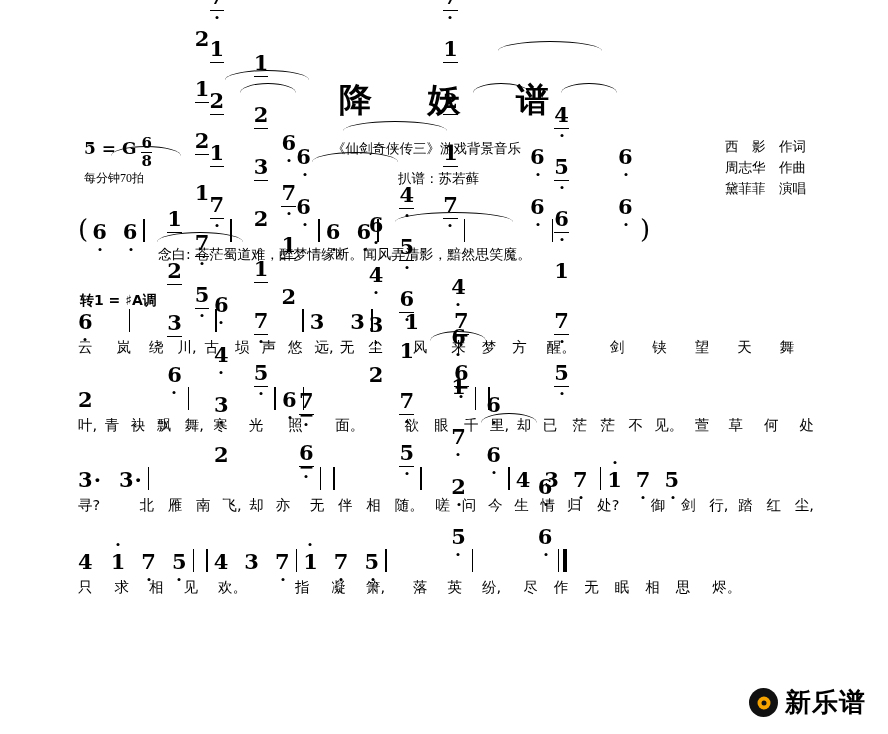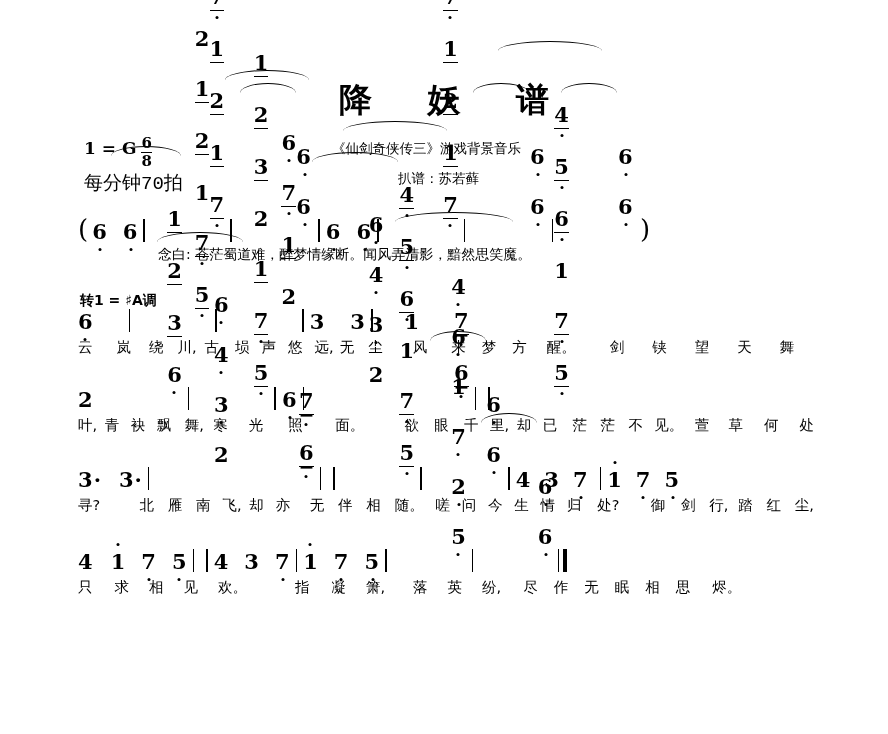--- a/index.html
+++ b/index.html
@@ -54,22 +54,22 @@
     font-size: 15px;
     position: relative;
     top: -2px;
   }
   .key-sig .frac .num { padding-bottom: 1px; }
   .key-sig .frac .den { border-top: 1.3px solid #000; padding-top: 1px; }
   .tempo {
     position: absolute;
     left: 84px;
     top: 170px;
-    font-size: 19px;
-    font-family: Liberation Mono, monospace;
+    font-size: 12px;
+    font-family: Liberation Serif, serif;
   }
   .src-line {
     position: absolute;
     left: 332px;
     top: 140px;
     font-size: 13.5px;
     font-family: "DejaVu Sans", sans-serif;
   }
   .arr-line {
     position: absolute;
@@ -254,31 +254,36 @@
   }
 </style>
 </head>
 <body>
 
 <div class="sheet">
 
   <div class="title">降 妖 谱</div>
 
   <div class="key-sig">
-    <span>1 = G</span>
+    <span>5 = G</span>
     <span class="frac">
       <span class="num">6</span>
       <span class="den">8</span>
     </span>
   </div>
   <div class="tempo">每分钟70拍</div>
 
   <div class="src-line">《仙剑奇侠传三》游戏背景音乐</div>
   <div class="arr-line">扒谱：苏若藓</div>
 
+  <div class="credits">
+    <div>西　影　作词</div>
+    <div>周志华　作曲</div>
+    <div>黛菲菲　演唱</div>
+  </div>
 
   <div class="system" style="top:210px">
     <div class="notes">
       <span class="paren">(</span>
       <span class="spacer" style="width:4px"></span>
       <span class="tok dot odl">6</span>
       <span class="spacer" style="width:16px"></span>
       <span class="tok dot odl">6</span>
       <span class="bar"></span>
       <span style="position:relative;display:inline-block;">
@@ -649,14 +654,18 @@
       <span>尽</span><span class="spacer" style="width:16px"></span>
       <span>作</span><span class="spacer" style="width:16px"></span>
       <span>无</span><span class="spacer" style="width:16px"></span>
       <span>眠</span><span class="spacer" style="width:16px"></span>
       <span>相</span><span class="spacer" style="width:16px"></span>
       <span>思</span><span class="spacer" style="width:22px"></span>
       <span>烬。</span>
     </div>
   </div>
 
+  <div class="logo">
+    <span class="logo-mark"></span>
+    <span class="logo-text">新乐谱</span>
+  </div>
 
 </div>
 
 </body></html>

